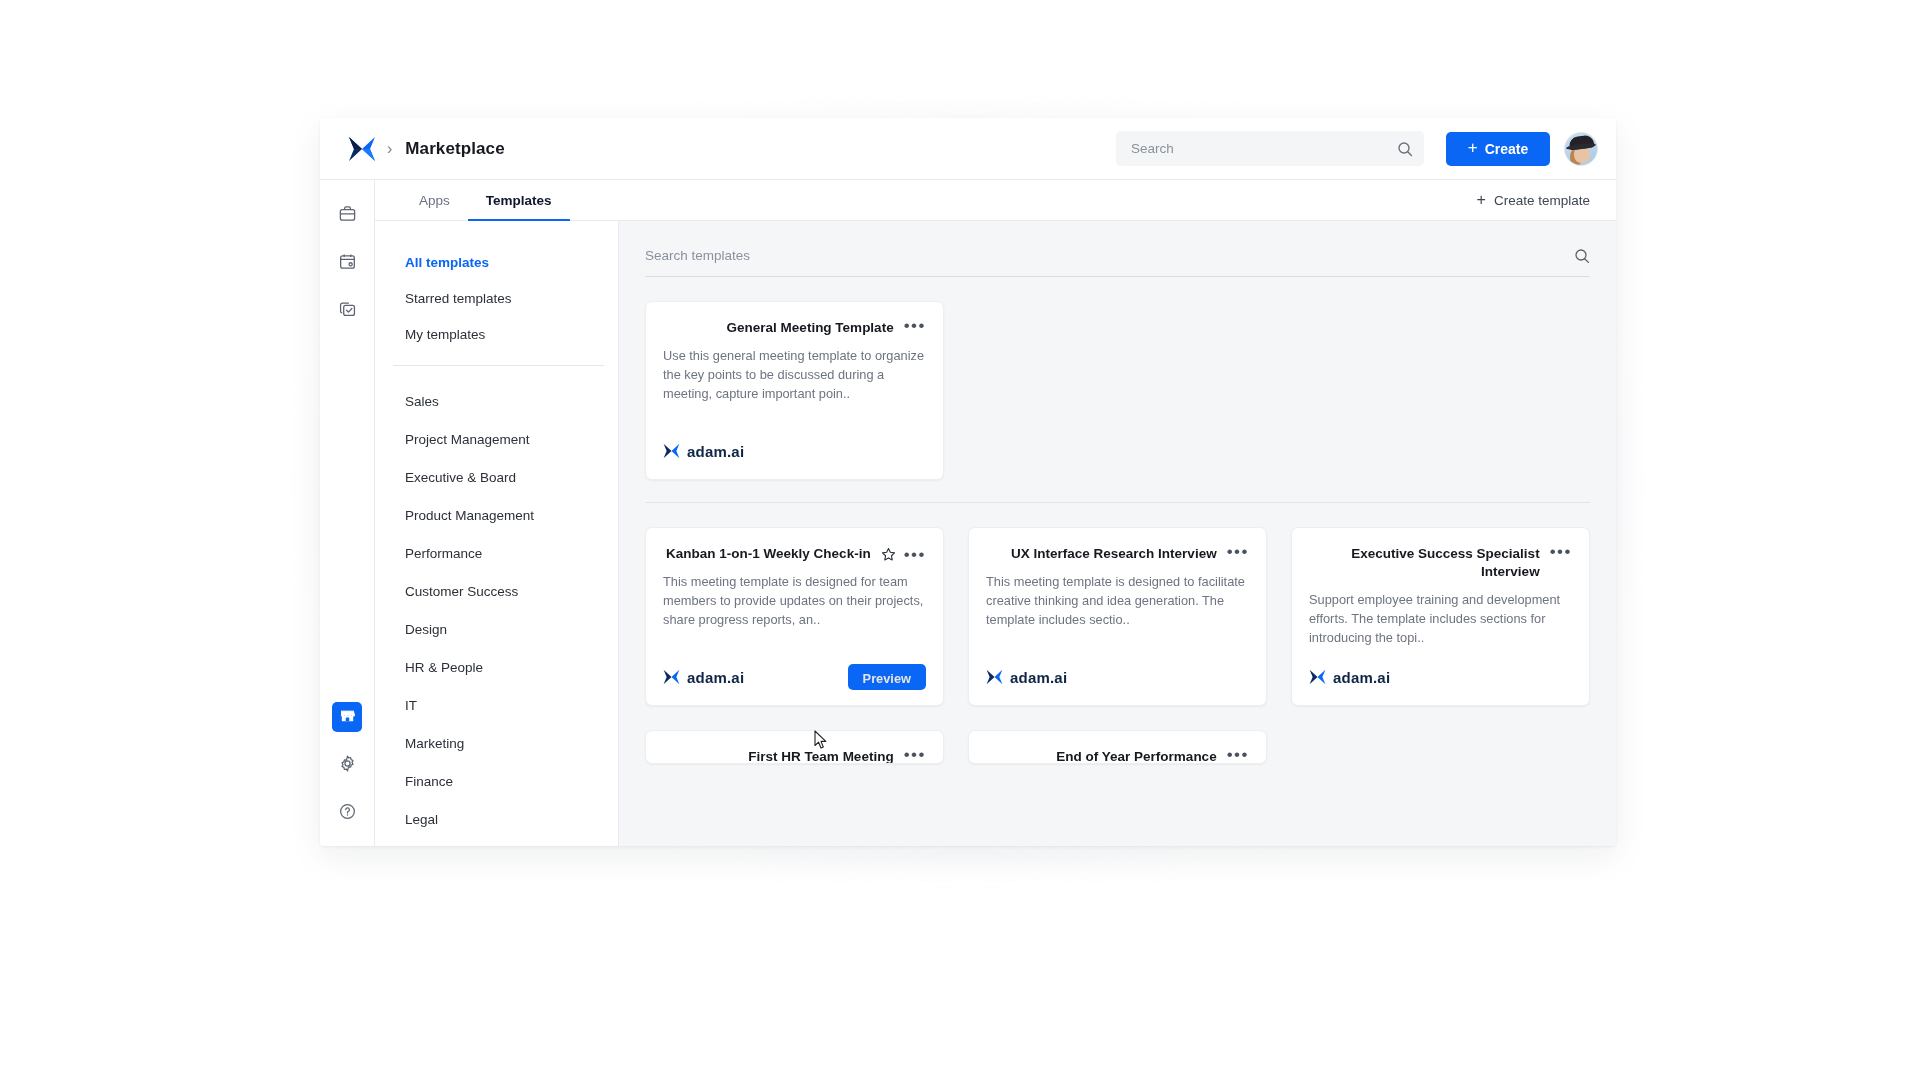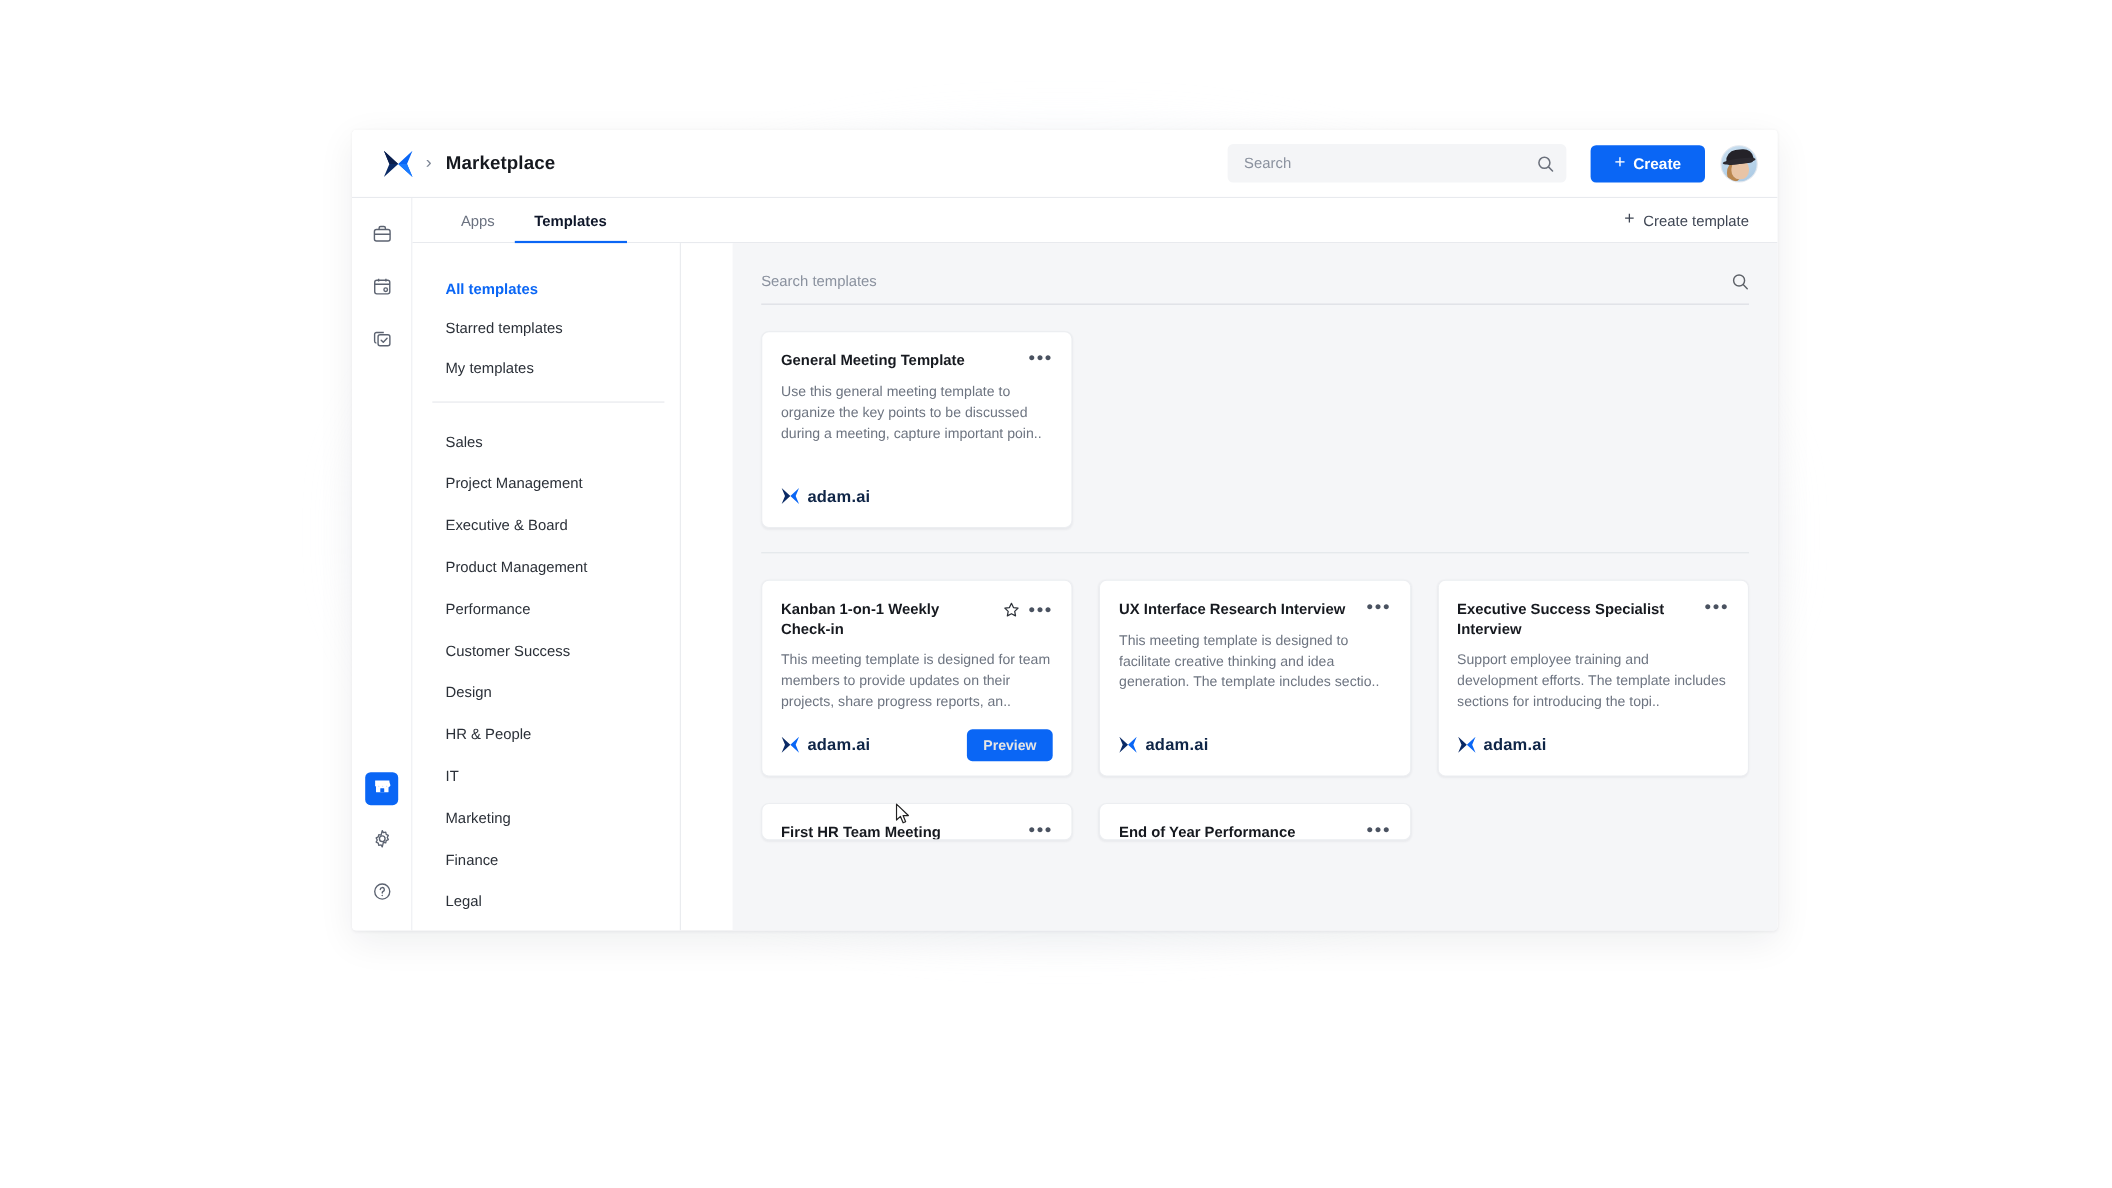--- a/index.html
+++ b/index.html
@@ -128,21 +128,21 @@
     content: ""; position: absolute; left: 0; right: 0; bottom: -1px;
     height: 2px; background: #0a66f5;
   }
   .tabbar-spacer { flex: 1 1 auto; }
   .create-template {
     display: flex; align-items: center; gap: 8px;
     font-size: 13.5px; color: #3f4654; cursor: pointer; padding: 0 2px;
   }
   .create-template .plus2 { font-size: 16px; color:#3f4654; line-height:1; margin-top:-1px;}
 
-  .panes { display: flex; flex: 1 1 auto; min-height: 0; gap: 47px; }
+  .panes { display: flex; flex: 1 1 auto; min-height: 0; }
 
   
   .cats {
     width: 244px; flex: none;
     border-right: 1px solid #e8eaee;
     padding: 26px 0 0 0;
     background: #fff;
     overflow: hidden;
   }
   .cat {
@@ -197,34 +197,34 @@
     padding: 17px 17px 15px 17px;
     height: 179px;
     display: flex; flex-direction: column;
     cursor: pointer;
     position: relative;
   }
   .card.tall { height: 179px; }
   .card-head { display: flex; align-items: flex-start; gap: 8px; }
   .card-title {
     font-size: 13.5px; font-weight: 700; color: #16191f;
-    line-height: 1.35; flex: 1 1 auto; padding-right: 2px;
+    line-height: 1.35; flex: 1 1 auto; padding-right: 2px; text-align: right;
   }
   .card-actions { display: flex; align-items: center; gap: 8px; flex: none; padding-top: 2px; }
   .star-icon { width: 15px; height: 15px; cursor: pointer; }
   .dots-btn {
     color: #4a5260; font-size: 17px; line-height: 8px; letter-spacing: 1.5px;
     cursor: pointer; user-select: none; padding-top: 1px;
   }
   .card-desc {
     margin-top: 10px;
     font-size: 12.8px; line-height: 1.48; color: #6d7480;
     flex: 1 1 auto; overflow: hidden;
   }
-  .card-foot { display: flex; align-items: center; height: 26px; }
+  .card-foot { display: flex; height: 26px; }
   .brandmark { display: flex; align-items: center; gap: 7px; }
   .brandmark svg { width: 17px; height: 16px; }
   .brandmark .bm-text { font-size: 15px; font-weight: 700; color: #0f2547; letter-spacing: .2px; }
   .foot-spacer { flex: 1 1 auto; }
   .preview-btn {
     background: #0a66f5; color: #e5e5e5; border: 0; border-radius: 5px;
     font-family: inherit; font-size: 12.8px; font-weight: 700;
     padding: 7px 15px; cursor: pointer;
   }
 

